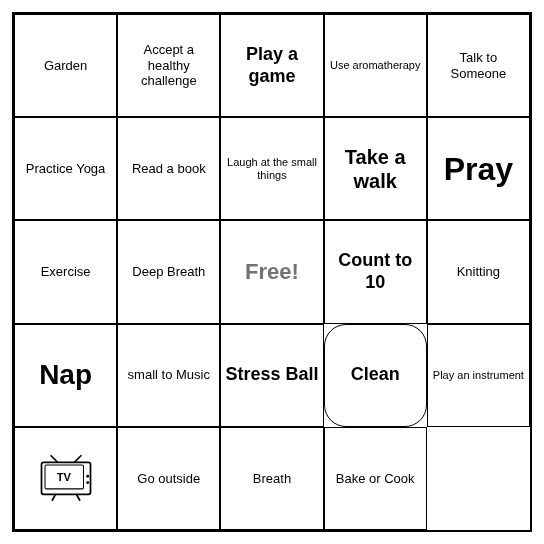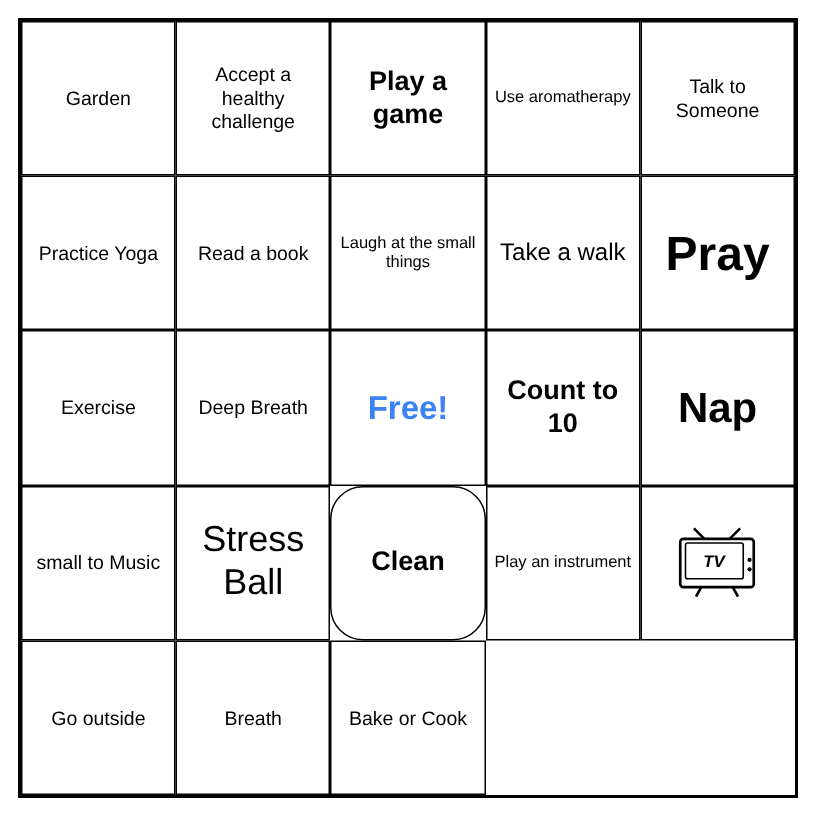--- a/index.html
+++ b/index.html
@@ -35,61 +35,61 @@
       text-align: center;
       padding: 4px;
       font-size: 13px;
       line-height: 1.2;
       cursor: default;
     }
 
     .cell-free {
       font-size: 22px;
       font-weight: bold;
-      color: #3b82f6;
+      color: #737373;
     }
 
     .cell-tv {
       font-size: 11px;
     }
 
     .tv-icon {
       display: flex;
       flex-direction: column;
       align-items: center;
       justify-content: center;
-      font-style: italic;
     }
 
     .tv-svg {
       width: 56px;
       height: 50px;
     }
   </style>
 </head>
 <body>
 
 <div class="bingo-card">
 <div class="cell">Garden</div>
     <div class="cell">Accept a healthy challenge</div>
     <div class="cell" style="font-size: 18px; font-weight: bold;">Play a game</div>
     <div class="cell" style="font-size: 11px;">Use aromatherapy</div>
     <div class="cell">Talk to Someone</div>
     <div class="cell">Practice Yoga</div>
     <div class="cell">Read a book</div>
     <div class="cell" style="font-size: 11px;">Laugh at the small things</div>
-    <div class="cell" style="font-size: 16px; font-weight: normal;">Take a walk</div>
+    <div class="cell" style="font-size: 20px; font-weight: bold;">Take a walk</div>
     <div class="cell" style="font-size: 32px; font-weight: bold;">Pray</div>
     <div class="cell">Exercise</div>
     <div class="cell">Deep Breath</div>
     <div class="cell cell-free">Free!</div>
     <div class="cell" style="font-size: 18px; font-weight: bold;">Count to 10</div>
+    <div class="cell">Knitting</div>
     <div class="cell" style="font-size: 28px; font-weight: bold;">Nap</div>
     <div class="cell">small to Music</div>
-    <div class="cell" style="font-size: 24px; font-weight: normal;">Stress Ball</div>
+    <div class="cell" style="font-size: 18px; font-weight: bold;">Stress Ball</div>
     <div class="cell" style="font-size: 18px; font-weight: bold; border-radius: 22px;">Clean</div>
     <div class="cell" style="font-size: 11px;">Play an instrument</div>
     <div class="cell cell-tv">
       <div class="tv-icon">
         <svg class="tv-svg" viewBox="0 0 80 65" xmlns="http://www.w3.org/2000/svg">
 
           <line x1="28" y1="10" x2="18" y2="0" stroke="#000" stroke-width="2.5"></line>
 
           <line x1="52" y1="10" x2="62" y2="0" stroke="#000" stroke-width="2.5"></line>
 

